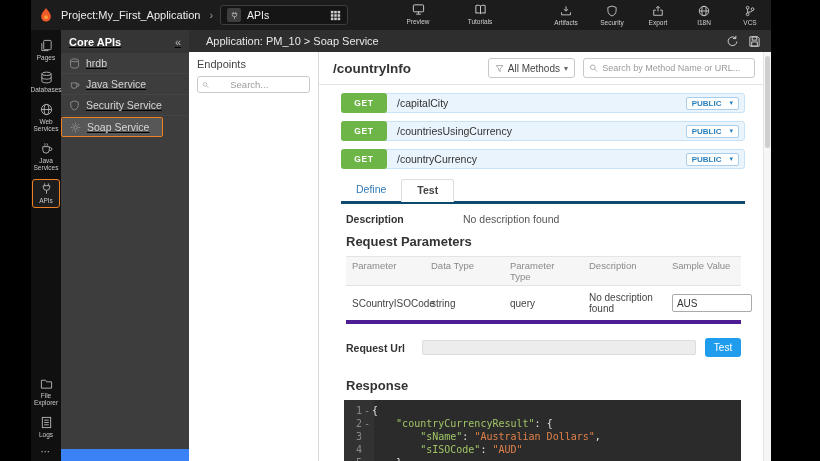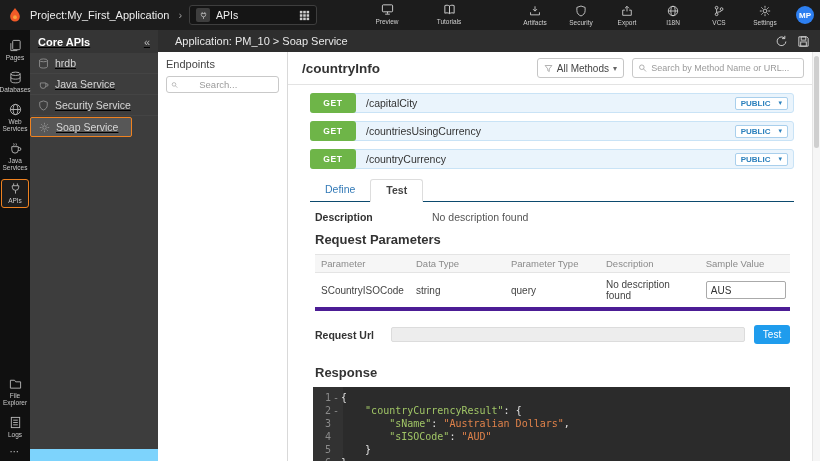--- a/index.html
+++ b/index.html
@@ -1,19 +1,19 @@
 <!DOCTYPE html>
 <html><head>
 <meta charset="utf-8">
 <style>
   * { box-sizing: border-box; margin: 0; padding: 0; }
   html,body { margin:0; background:#000; }
   .screen {
-    position: relative; width: 820px; height: 461px; overflow: hidden;
-    background: #7dd3fc; font-family: "Liberation Sans", "DejaVu Sans", sans-serif;
+    position: relative; width: 740px; height: 461px; overflow: hidden;
+    background: #3b82f6; font-family: "Liberation Sans", "DejaVu Sans", sans-serif; margin-left: 31px;
   }
   svg { display:block; }
 
   
   .topbar { position:absolute; top:0; left:0; width:820px; height:30px; background:#1c1c1c; display:flex; align-items:center; z-index:5; }
   .logo-wrap { width:30px; display:flex; justify-content:center; }
   .proj { font-size:11px; color:#ececec; white-space:nowrap; }
   .chev { color:#9a9a9a; margin:0 7px 0 9px; font-size:11px; }
   .pill { height:20px; width:128px; background:#151515; border:1px solid #3e3e3e; border-radius:3px; display:flex; align-items:center; padding:0 6px; gap:6px; }
   .pill-ic { width:14px; height:14px; background:#3e3e3e; border-radius:2px; display:flex; align-items:center; justify-content:center; }
@@ -64,21 +64,21 @@
   .m-search input { border:none; outline:none; width:100%; font-size:9px; font-family:inherit; color:#333; }
   .m-search input::placeholder { color:#9a9a9a; }
 
   .ops { margin:8px 26px 0 22px; }
   .op-row { position:relative; height:20px; margin-bottom:8px; background:#eaf4fc; border:1px solid #c9e3f6; border-radius:3px; display:flex; align-items:center; }
   .method-btn { width:46px; height:20px; margin:-1px 0 0 -1px; background:#6eb548; border:none; border-radius:3px; color:#fff; font-size:8.5px; font-weight:bold; letter-spacing:0.6px; font-family:inherit; cursor:pointer; }
   .op-path { margin-left:10px; font-size:10.5px; color:#333; }
   .access-dd { margin-left:auto; margin-right:5px; border:1px solid #a9cfec; background:#fff; color:#2b80bd; font-size:8px; font-weight:bold; padding:1px 5px; border-radius:2px; display:flex; align-items:center; gap:8px; cursor:pointer; }
   .access-dd .caret { font-size:7px; font-weight:normal; }
 
-  .tabs { margin:10px 26px 0 22px; border-bottom:1px solid #0c4a6e; display:flex; }
+  .tabs { margin:10px 26px 0 22px; border-bottom:3px solid #0c4a6e; display:flex; }
   .tab { padding:4px 15px 5px; font-size:10.5px; cursor:pointer; }
   .tab.inactive { color:#337ab7; }
   .tab.active { border:1px solid #ddd; border-bottom:1px solid #fff; background:#fff; font-weight:bold; color:#444; margin-bottom:-1px; border-radius:3px 3px 0 0; }
 
   .desc-row { display:flex; margin:9px 26px 0 27px; }
   .desc-lbl { font-size:10.5px; font-weight:bold; color:#333; width:117px; }
   .desc-val { font-size:10.5px; color:#555; }
 
   .rp-title { font-size:13px; font-weight:bold; color:#333; margin:9px 0 7px 27px; }
   .ptable { margin:0 30px 0 27px; border-top:1px solid #e4e4e4; }

